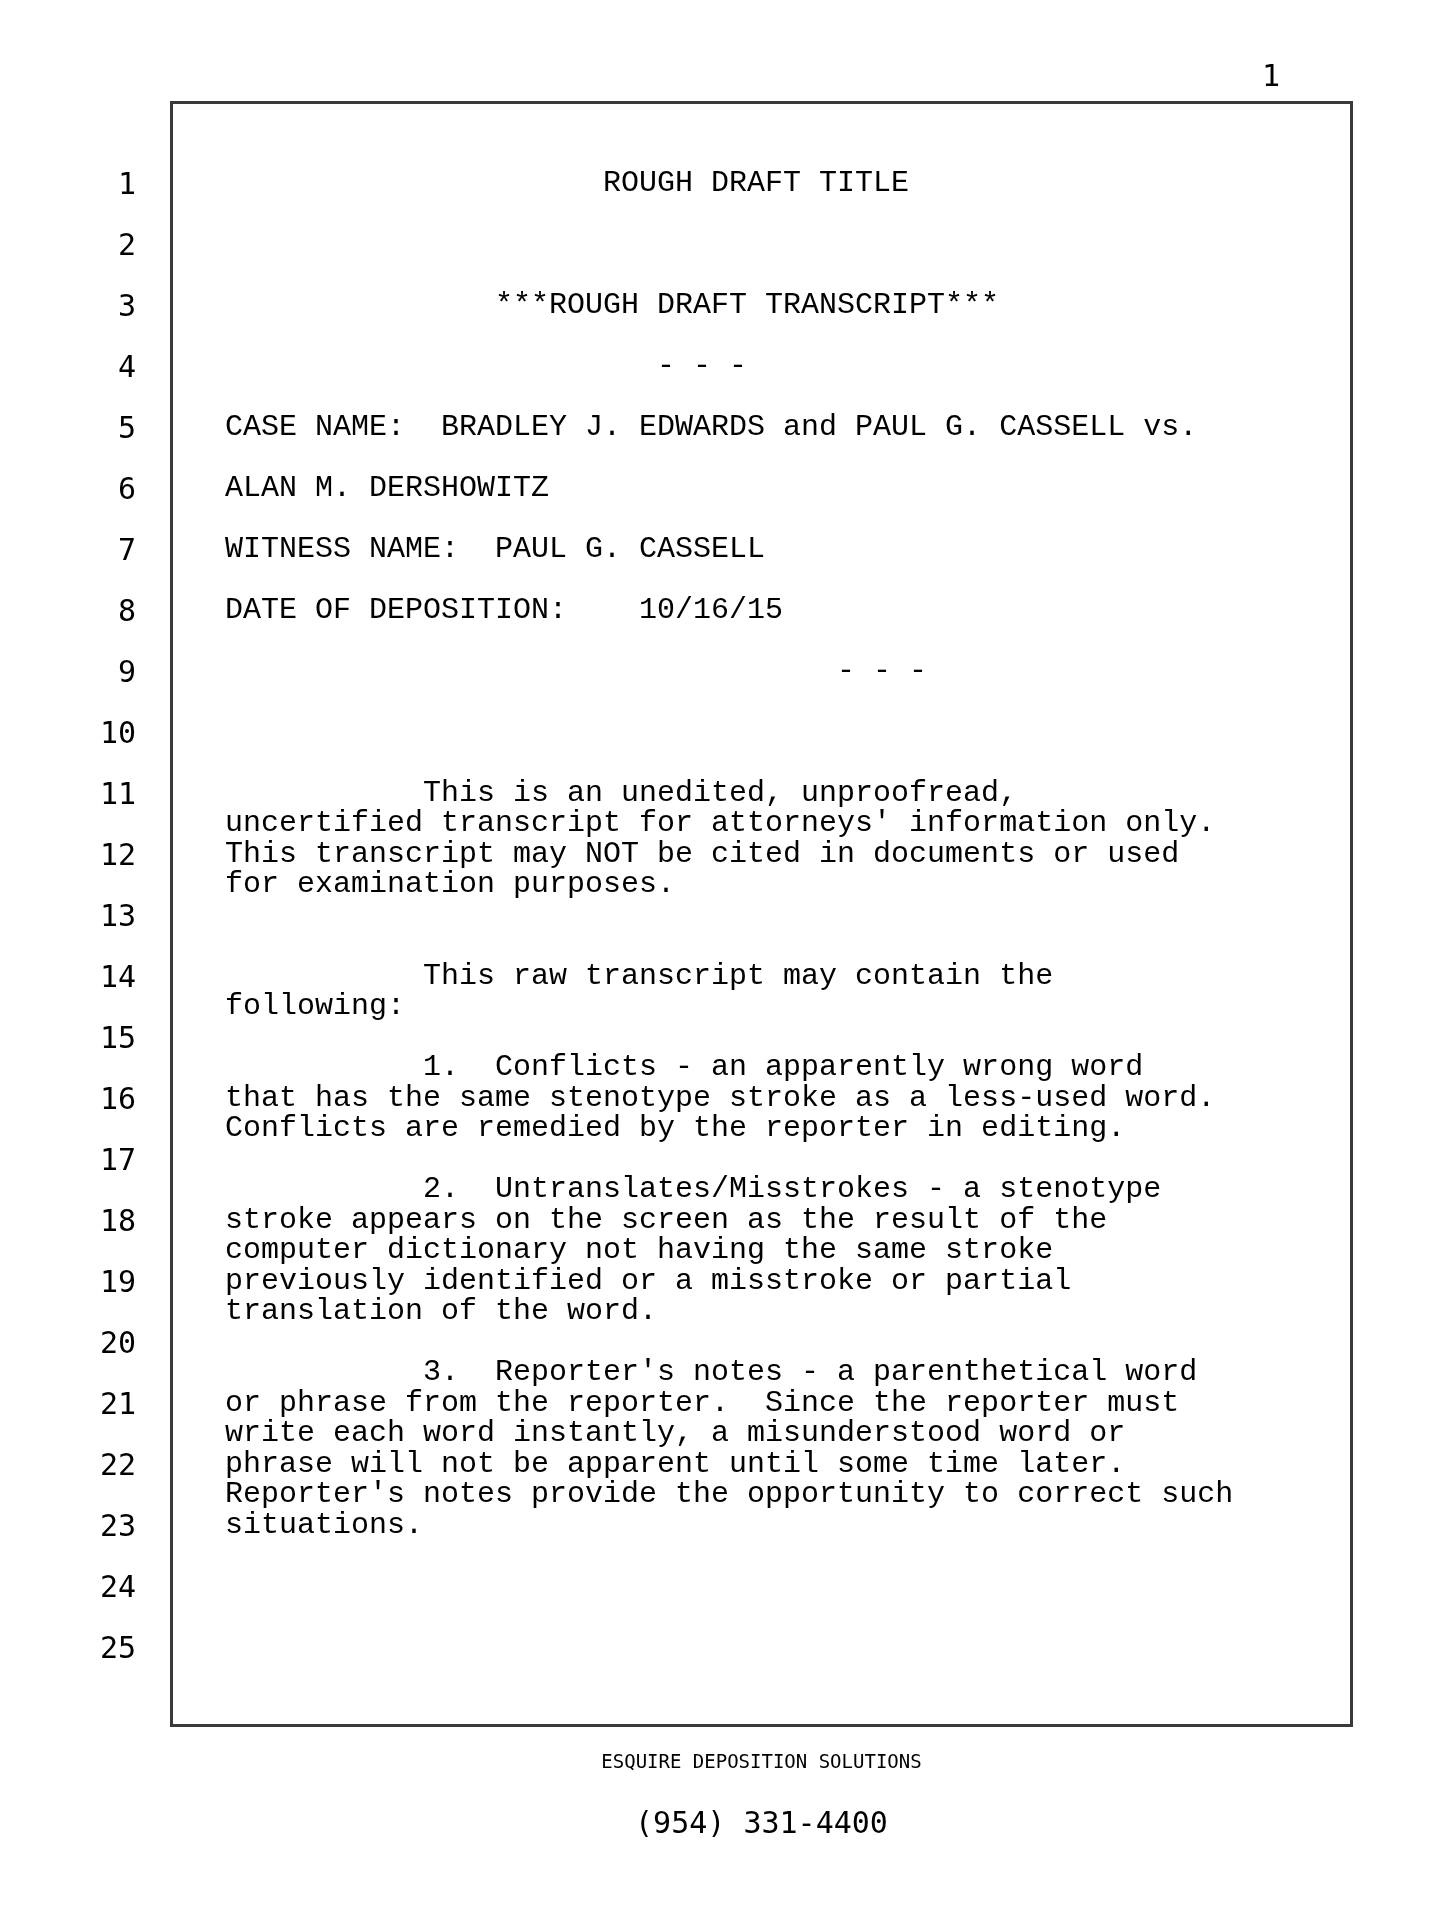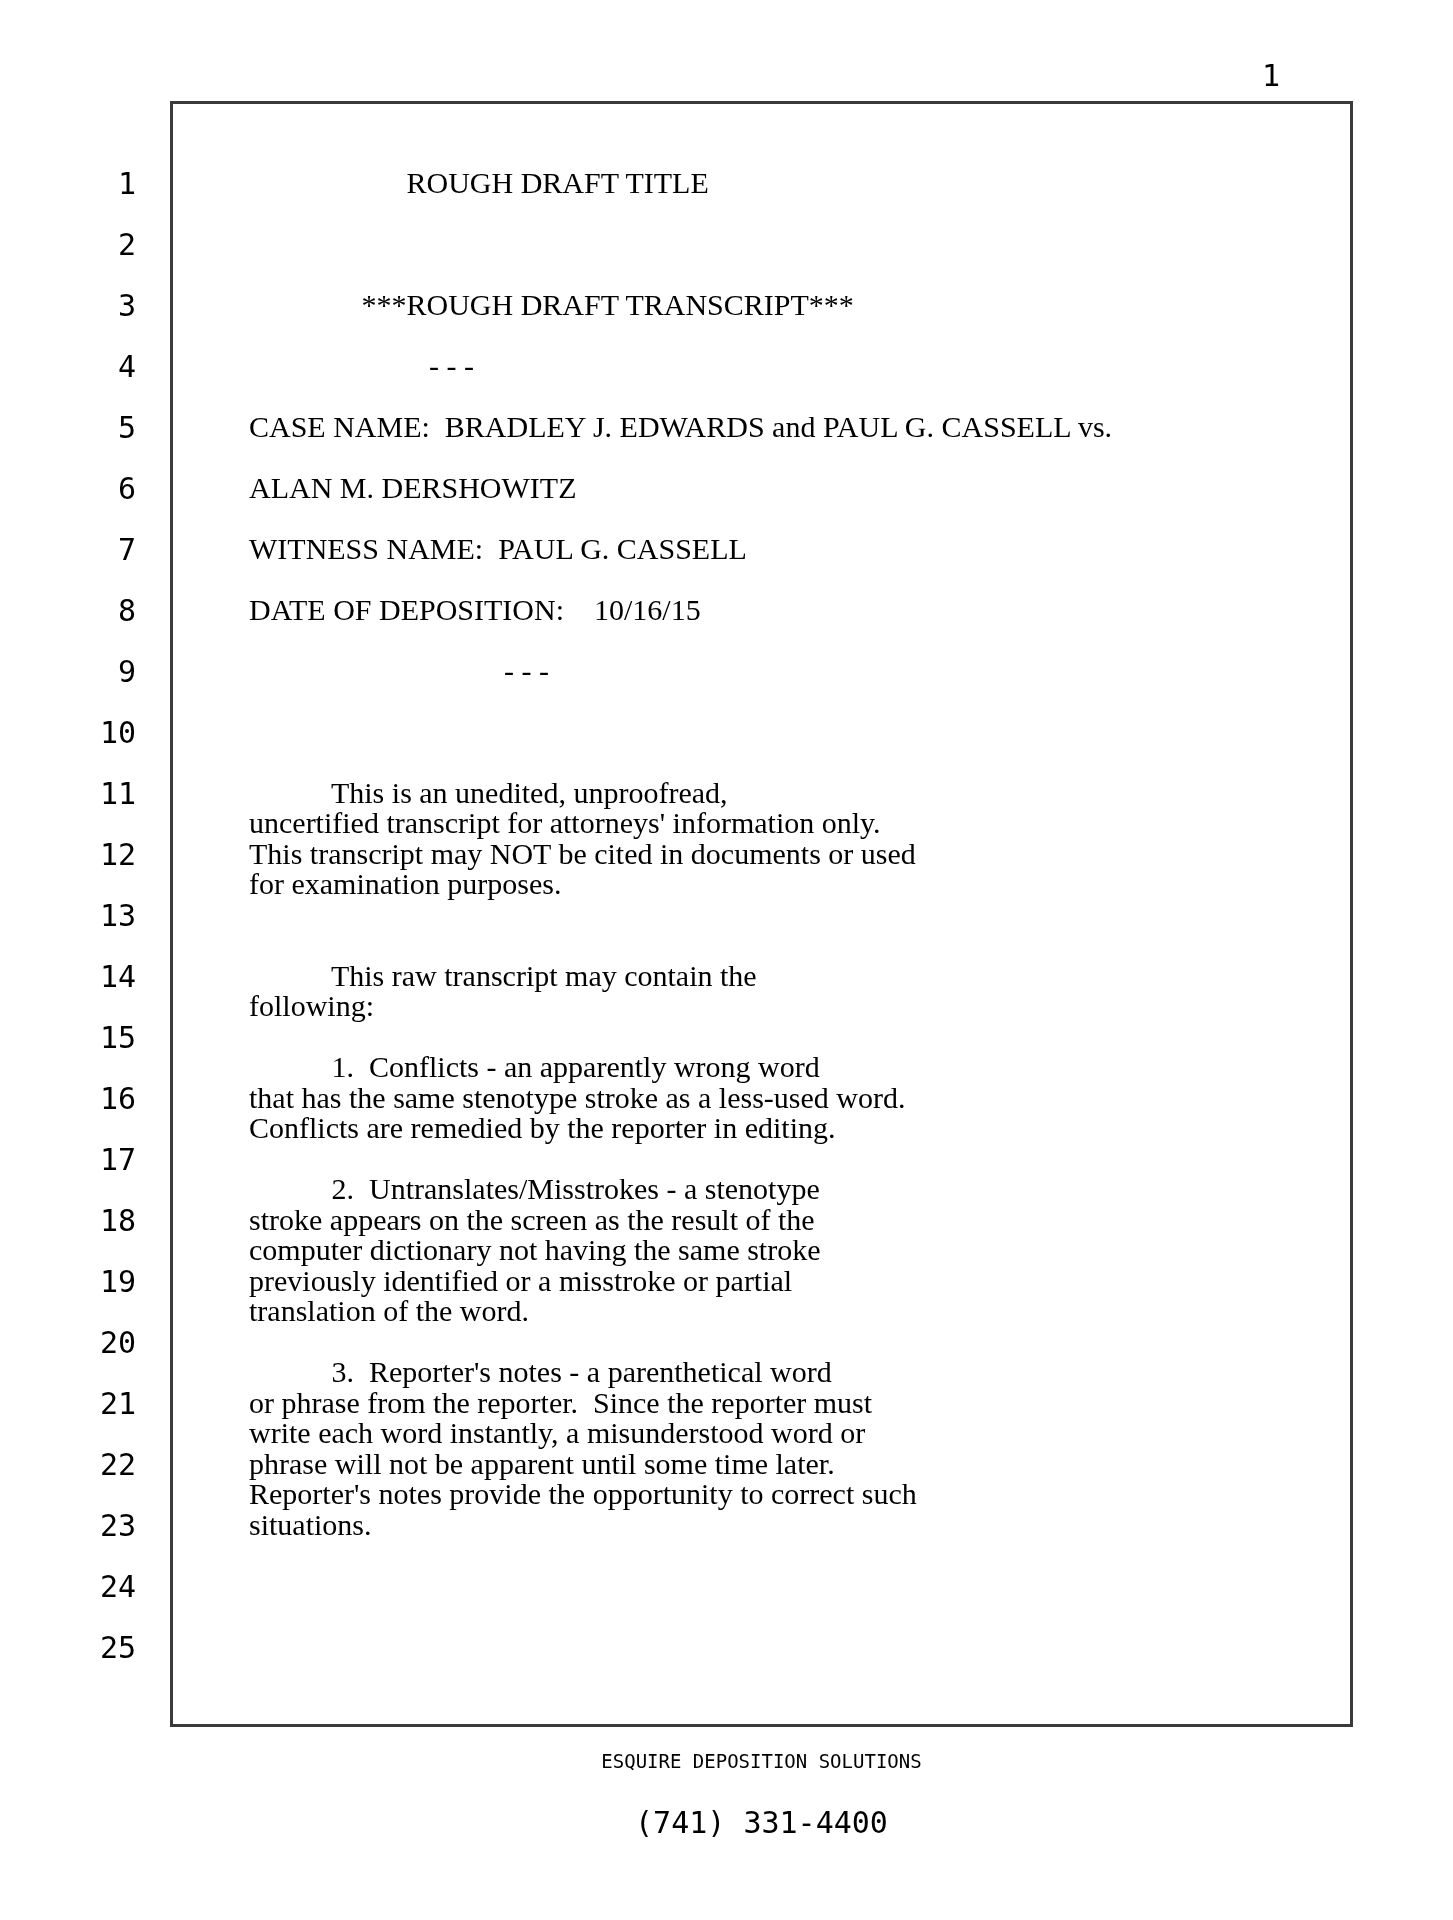--- a/index.html
+++ b/index.html
@@ -46,24 +46,23 @@
     width: 86px;
     text-align: right;
     font-family: "DejaVu Sans Mono", monospace;
     font-size: 30px;
     line-height: 61px;
   }
   .transcript-text {
     position: absolute;
     left: 225px;
     top: 167.75px;
-    font-family: Liberation Serif, serif;
+    font-family: Liberation Mono, monospace;
     font-size: 30px;
     line-height: 30.5px;
-    margin-left: 24px;
   }
   .footer-company {
     position: absolute;
     left: 170px;
     top: 1750px;
     width: 1183px;
     text-align: center;
     font-size: 19px;
     white-space: pre;
   }
@@ -162,17 +161,17 @@
 
            3.  Reporter's notes - a parenthetical word
 or phrase from the reporter.  Since the reporter must
 write each word instantly, a misunderstood word or
 phrase will not be apparent until some time later.
 Reporter's notes provide the opportunity to correct such
 situations.</pre>
 
   <div class="footer-company">ESQUIRE DEPOSITION SOLUTIONS</div>
 
-  <div class="footer-phone">(741) 331-4400</div>
+  <div class="footer-phone">(954) 331-4400</div>
 
   <div class="bates-stamp">HOUSE_OVERSIGHT_021824</div>
 
 </div>
 
 </body></html>

